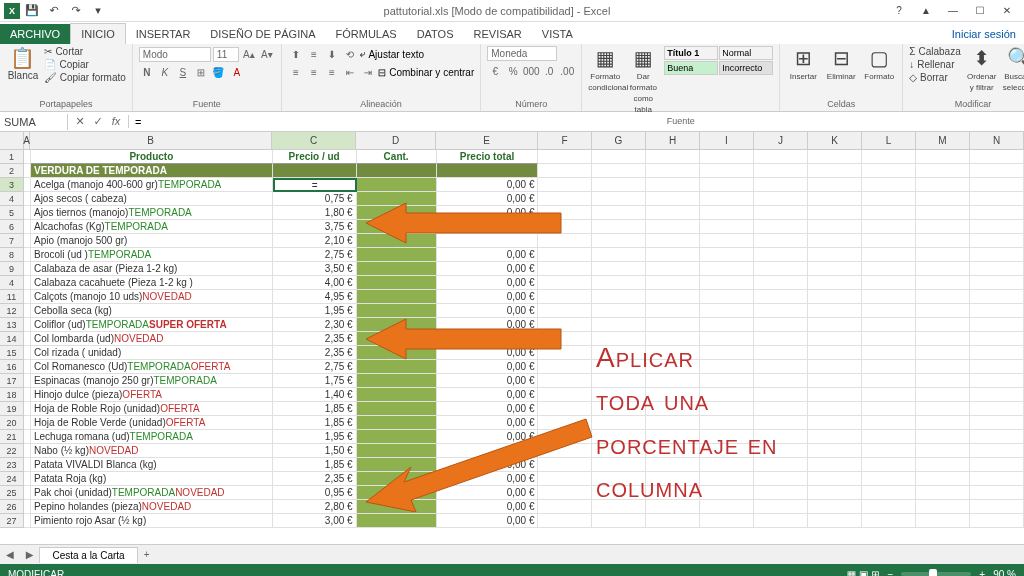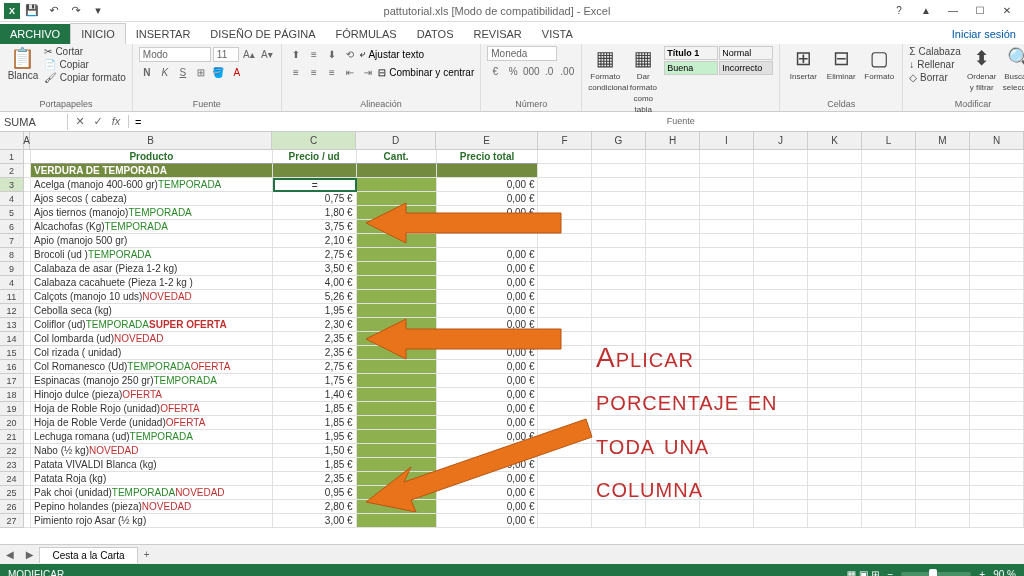--- a/index.html
+++ b/index.html
@@ -411,21 +411,21 @@
         <div class="cell " style="width: 54px;"></div>
         <div class="cell " style="width: 54px;"></div>
         <div class="cell " style="width: 54px;"></div>
         <div class="cell " style="width: 54px;"></div>
         <div class="cell " style="width: 54px;"></div>
       </div>
       <div class="row">
         <div class="row-h">11</div>
         <div class="cell " style="width: 6px;"></div>
         <div class="cell " style="width: 242px;">Calçots  (manojo 10 uds) <span class="tag-n">NOVEDAD</span></div>
-        <div class="cell price" style="width: 84px;">5,26 €</div>
+        <div class="cell price" style="width: 84px;">4,95 €</div>
         <div class="cell cant" style="width: 80px;"></div>
         <div class="cell price" style="width: 102px;">0,00 €</div>
         <div class="cell " style="width: 54px;"></div>
         <div class="cell " style="width: 54px;"></div>
         <div class="cell " style="width: 54px;"></div>
         <div class="cell " style="width: 54px;"></div>
         <div class="cell " style="width: 54px;"></div>
         <div class="cell " style="width: 54px;"></div>
         <div class="cell " style="width: 54px;"></div>
         <div class="cell " style="width: 54px;"></div>
@@ -700,22 +700,22 @@
         <div class="cell " style="width: 54px;"></div>
         <div class="cell " style="width: 54px;"></div>
         <div class="cell " style="width: 54px;"></div>
         <div class="cell " style="width: 54px;"></div>
         <div class="cell " style="width: 54px;"></div>
       </div>
     </div>
 
   <div class="annotation">
     <span style="font-variant:small-caps">Aplicar</span>
+    <span style="font-variant:small-caps">toda una</span>
     <span style="font-variant:small-caps">porcentaje en</span>
-    <span style="font-variant:small-caps">toda una</span>
     <span style="font-variant:small-caps">columna</span>
   </div>
 
   <div class="arrow" style="top:66px; left:366px;">
     <svg width="200" height="50">
         <polygon points="0,25 40,5 40,15 195,15 195,35 40,35 40,45" fill="#e8731a" stroke="#b85510" stroke-width="1"></polygon>
       </svg>
   </div>
   <div class="arrow" style="top:182px; left:366px;">
     <svg width="200" height="50">

